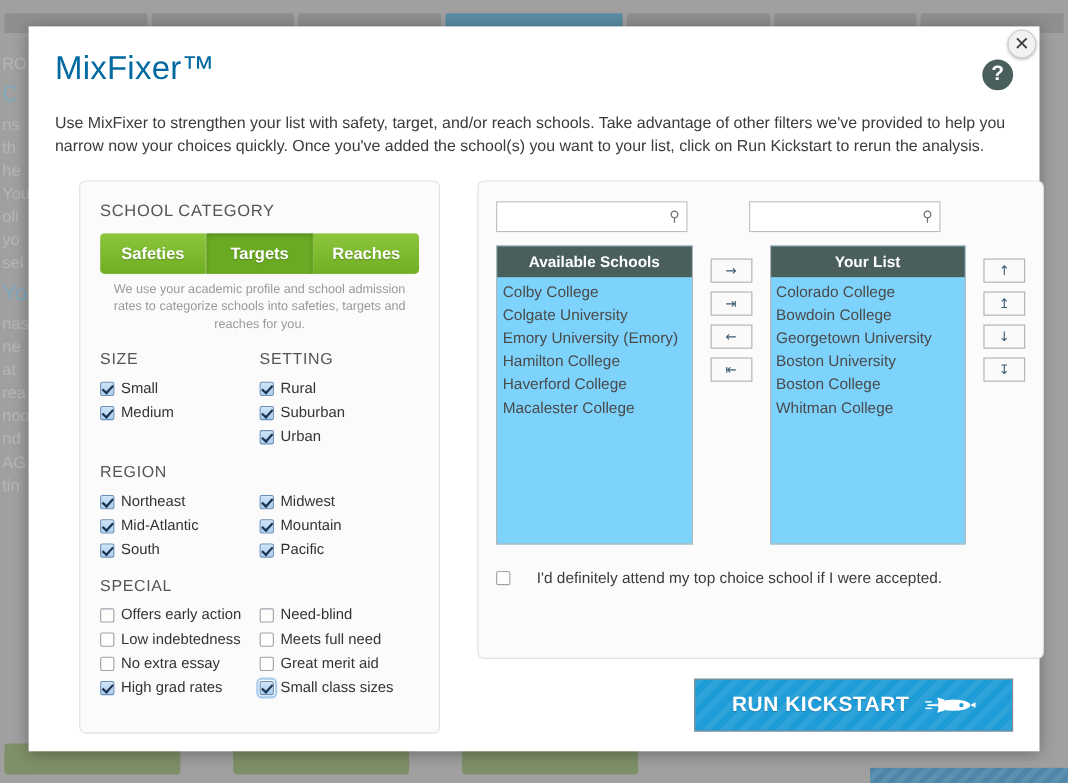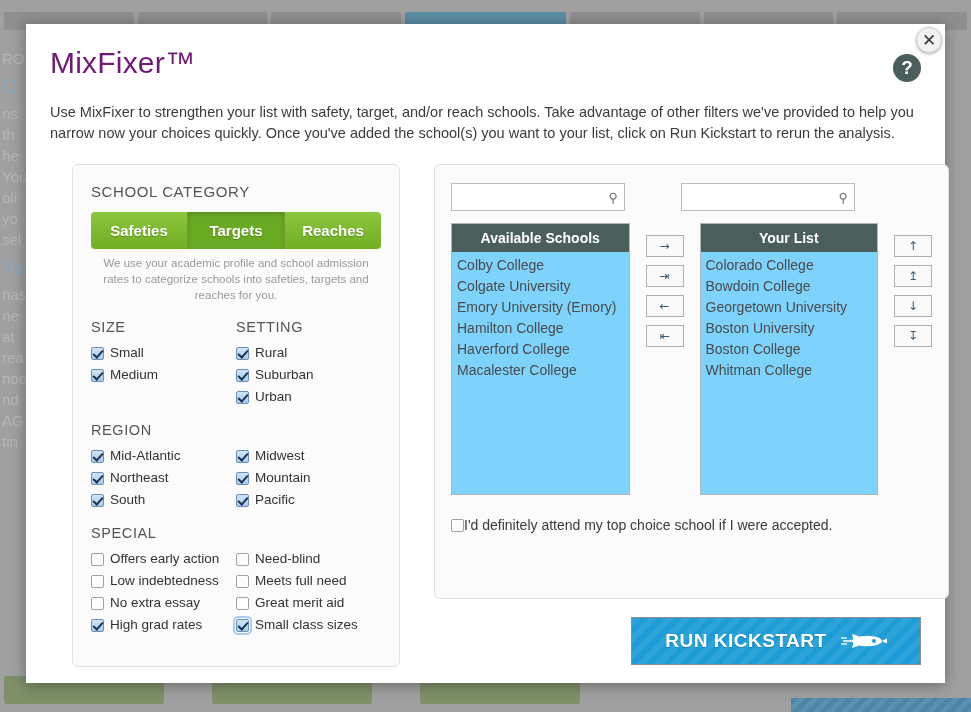--- a/index.html
+++ b/index.html
@@ -49,21 +49,21 @@
     width: 26px; height: 26px; border-radius: 50%;
     background: #f2f2f2; border: 1px solid #cfcfcf;
     display: flex; align-items: center; justify-content: center;
     color: #3b3b3b; font-size: 17px; line-height: 1; cursor: pointer;
     font-family: "DejaVu Sans", sans-serif;
     box-shadow: 0 1px 3px rgba(0,0,0,.3);
     z-index: 10;
   }
 
   #modal-title {
-    color: #701a75; font-size: 30px; font-weight: normal;
+    color: #0369a1; font-size: 30px; font-weight: normal;
     margin: 0 0 22px 0; letter-spacing: .2px;
   }
   #help-icon {
     position: absolute; right: 24px; top: 30px;
     width: 28px; height: 28px; border-radius: 50%;
     background: #4a5f5c; color: #fff;
     display: flex; align-items: center; justify-content: center;
     font-size: 19px; font-weight: bold; cursor: pointer;
   }
   #modal-desc {
@@ -154,21 +154,21 @@
   .btn-col { display: flex; flex-direction: column; gap: 8px; }
   #transfer-col { margin: 12px 16px 0 16px; }
   #order-col { margin: 12px 0 0 16px; }
   .sq-btn {
     width: 38px; height: 22px; border: 1px solid #b0b0b0; background: #fafafa;
     color: #3c5a70; font-size: 12px; cursor: pointer;
     display: flex; align-items: center; justify-content: center;
     font-family: "DejaVu Sans", sans-serif;
   }
   #attend-row {
-    display: flex; align-items: center; gap: 0;
+    display: flex; align-items: center; gap: 24px;
     margin-top: 22px; font-size: 14px; color: #3b3b3b; cursor: pointer;
   }
 
   #run-kickstart {
     position: absolute; right: 24px; bottom: 18px;
     width: 290px; height: 48px;
     background:
       repeating-linear-gradient(135deg, rgba(255,255,255,.07) 0 6px, rgba(0,0,0,0) 6px 12px),
       #1e9cd7;
     border: 1px solid #8f8f8f;
@@ -270,25 +270,25 @@
             </div>
             <div class="field-group">
               <div class="field-cols">
                 <div class="field-col section-head">REGION</div>
                 <div class="field-col section-head"></div>
               </div>
               <div class="field-cols">
                 <div class="field-col">
                   <div class="check-row">
                     <span class="cb checked"></span>
+                    <span>Northeast</span>
+                  </div>
+                  <div class="check-row">
+                    <span class="cb checked"></span>
                     <span>Mid-Atlantic</span>
-                  </div>
-                  <div class="check-row">
-                    <span class="cb checked"></span>
-                    <span>Northeast</span>
                   </div>
                   <div class="check-row">
                     <span class="cb checked"></span>
                     <span>South</span>
                   </div>
                 </div>
                 <div class="field-col">
                   <div class="check-row">
                     <span class="cb checked"></span>
                     <span>Midwest</span>

